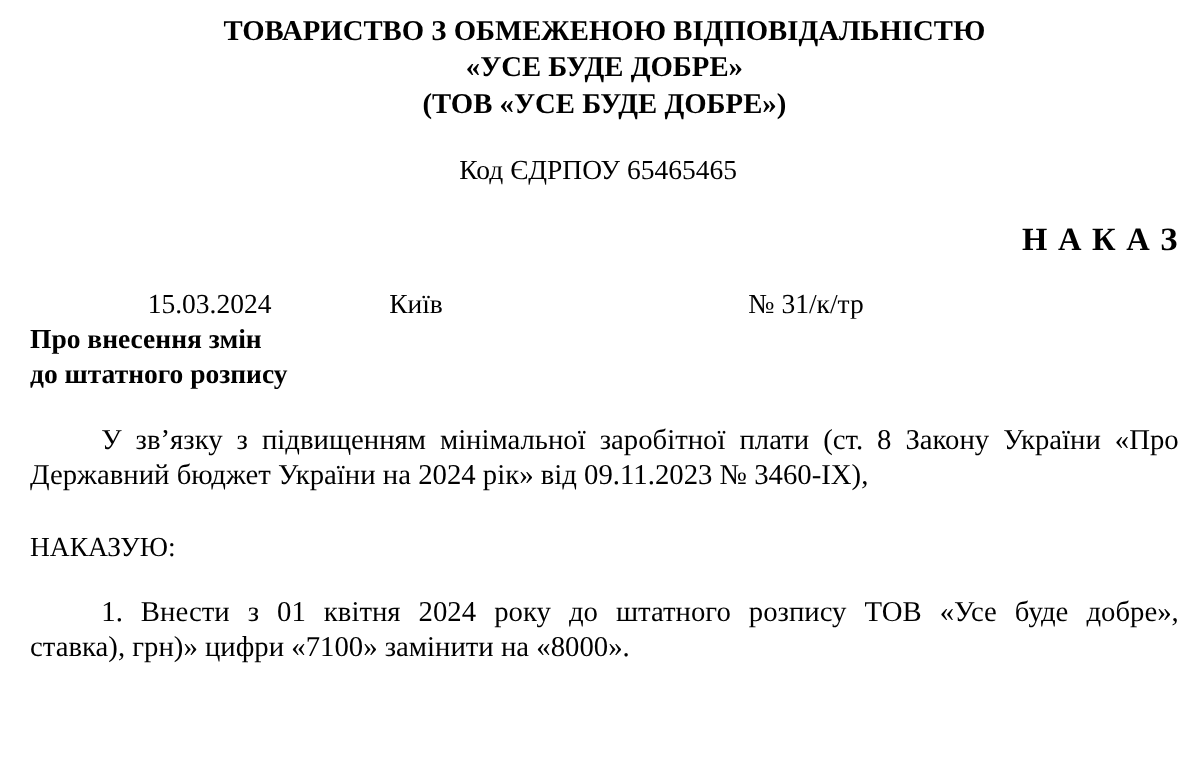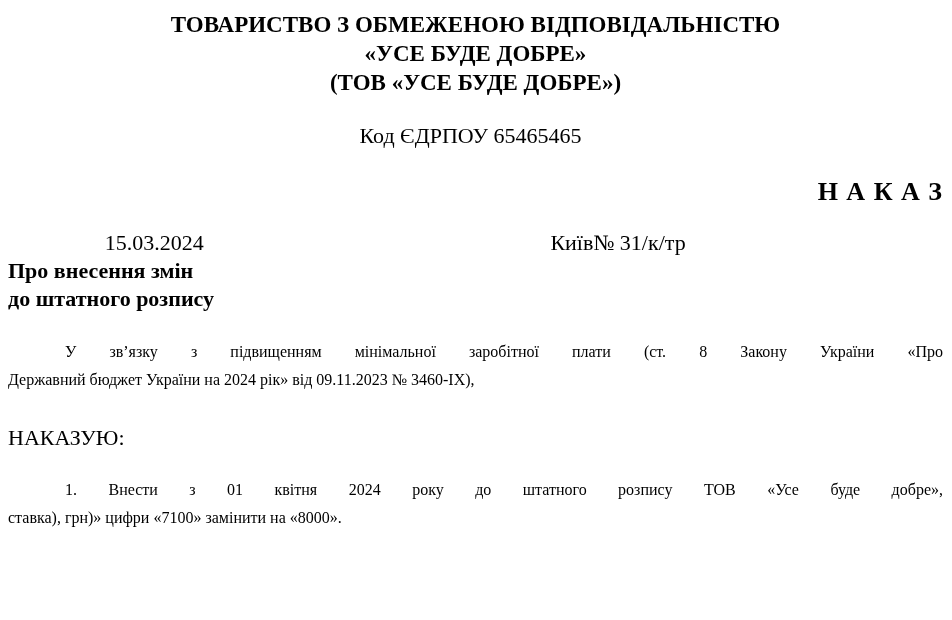--- a/index.html
+++ b/index.html
@@ -6,21 +6,21 @@
   html, body {
     background: #ffffff;
     color: #000000;
     font-family: "Liberation Serif", serif;
   }
   .page {
     position: relative;
     width: 952px;
     height: 560px;
     background: #ffffff;
-    padding: 10px 9px 0 8px;
+    padding: 10px 9px 0 24px;
     overflow: hidden;
   }
   .org-title {
     text-align: center;
     font-weight: bold;
     font-size: 23px;
     line-height: 29px;
   }
   .edrpou-line {
     margin-top: 25px;
@@ -38,28 +38,28 @@
     letter-spacing: 1px;
   }
   .meta-row {
     margin-top: 21px;
     display: flex;
     font-size: 22px;
     line-height: 28px;
   }
   .meta-row .cell { flex: 1 1 0; }
   .meta-date   { text-align: center; }
-  .meta-city   { text-align: right; }
+  .meta-city   { text-align: left; }
   .meta-number { text-align: left; padding-right: 57px; }
   .subject {
     font-weight: bold;
     font-size: 22px;
     line-height: 28px;
   }
-  .para { font-size: 16px; line-height: 28px; }
+  .para { font-size: 23px; line-height: 28px; }
   .preamble { margin-top: 25px; }
   .resolution-word {
     margin-top: 30px;
     font-size: 22px;
     line-height: 28px;
   }
   .item1 { margin-top: 24px; }
   .jline {
     text-align: justify;
     text-align-last: justify;

